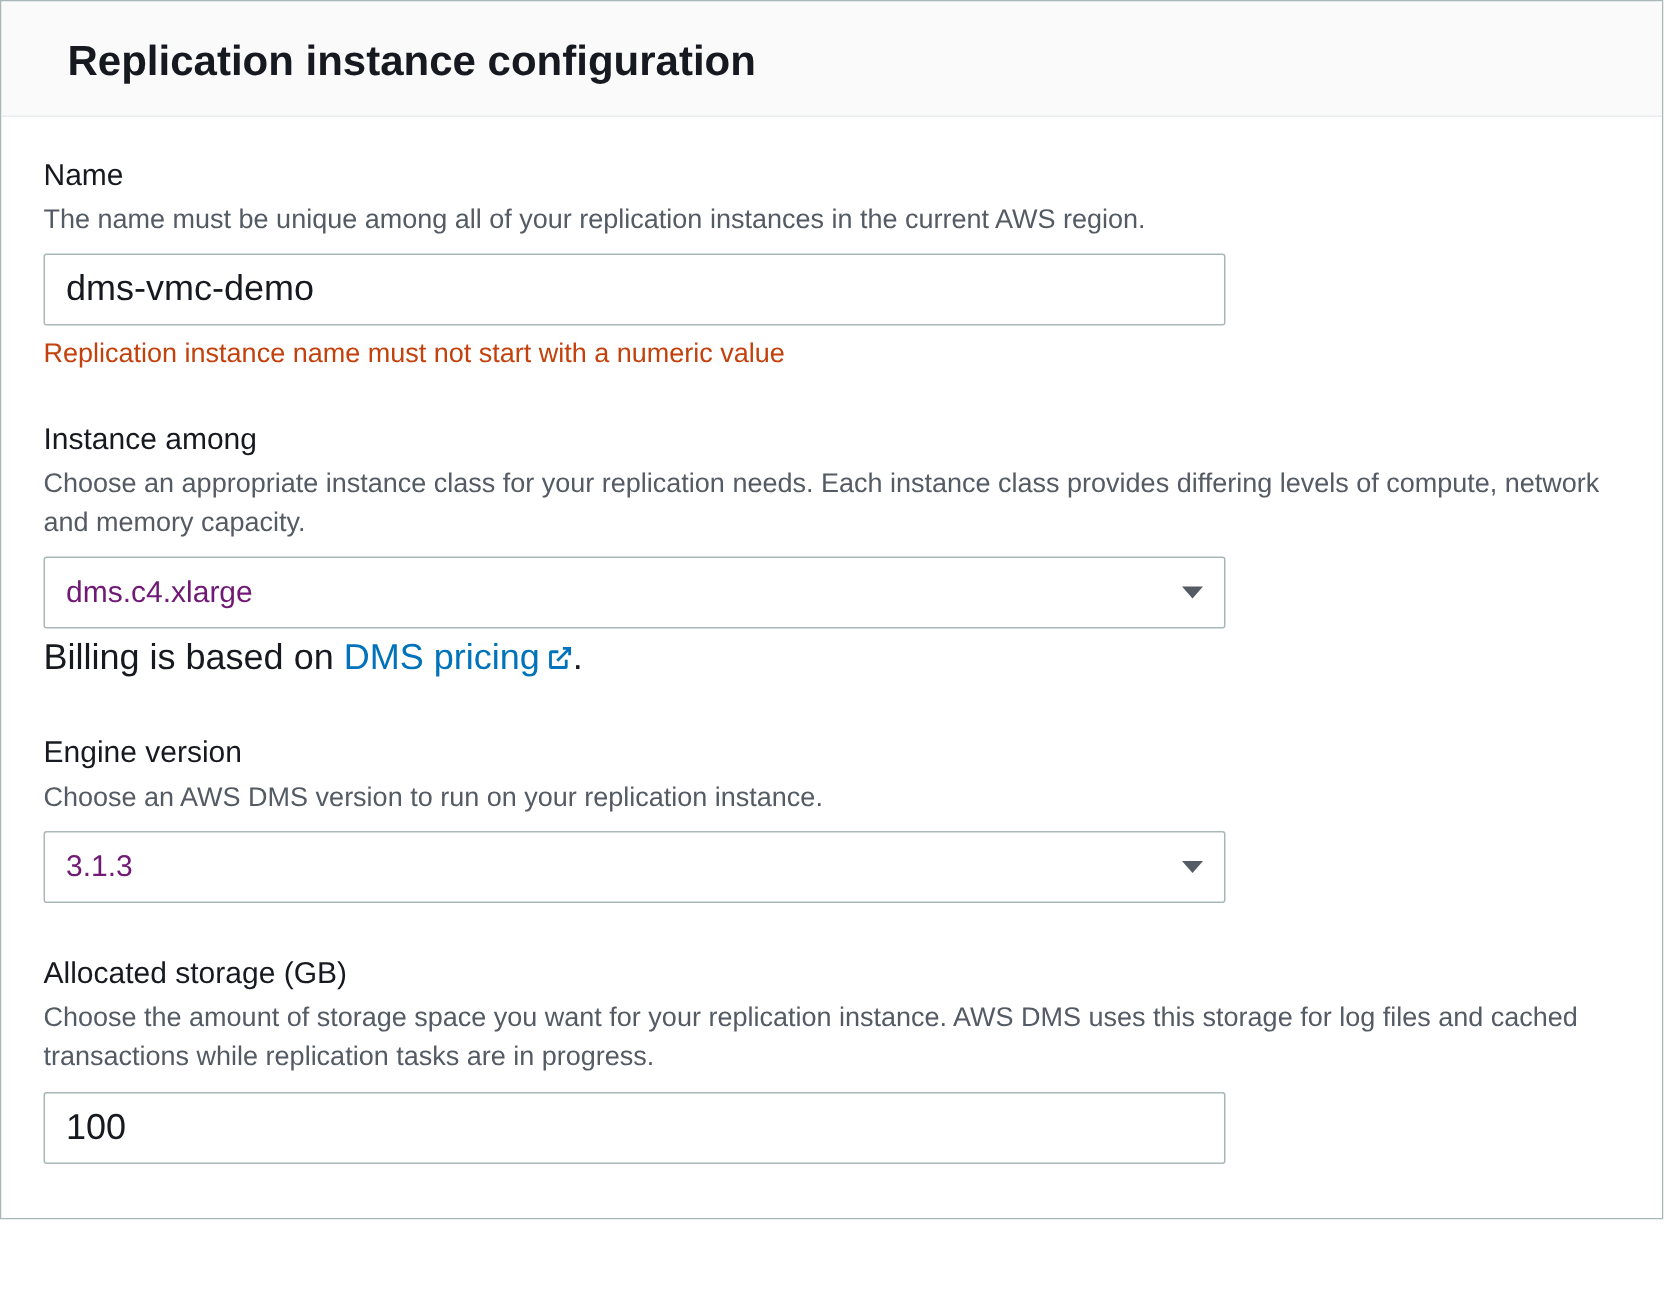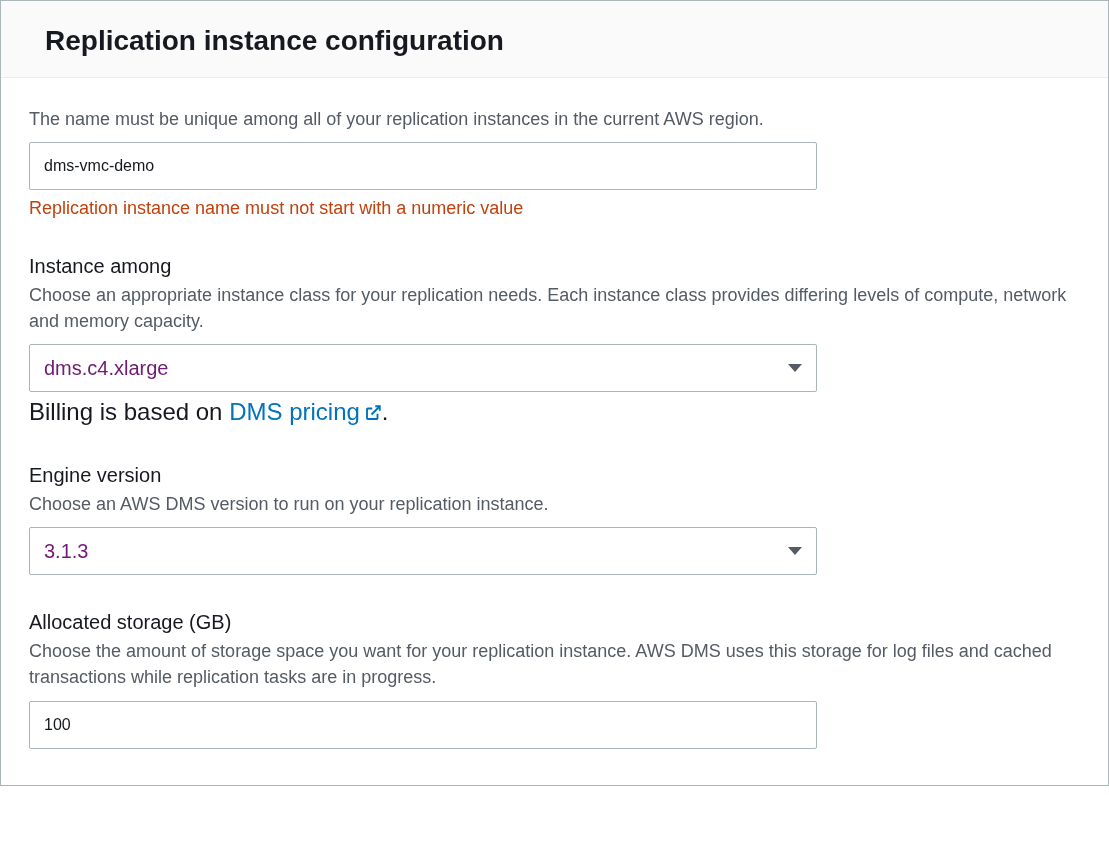--- a/index.html
+++ b/index.html
@@ -57,21 +57,21 @@
       color: #c2410c;
       margin-top: 8px;
     }
     .text-input {
       width: 788px;
       max-width: 100%;
       height: 48px;
       padding: 8px 14px;
       border: 1px solid #aab7b8;
       border-radius: 2px;
-      font-size: 16px;
+      font-size: 24px;
       color: #16191f;
       font-family: inherit;
       background: #ffffff;
     }
     .select-wrapper {
       position: relative;
       width: 788px;
       max-width: 100%;
     }
     .select-display {
@@ -116,20 +116,21 @@
 </head>
 <body>
 
 <div class="panel">
   <div class="panel-header">
     <h2 class="panel-title">Replication instance configuration</h2>
   </div>
   <div class="panel-body">
 
     <div class="form-field">
+      <label class="field-label">Name</label>
       <div class="field-description">The name must be unique among all of your replication instances in the current AWS region.</div>
       <input type="text" class="text-input" value="dms-vmc-demo" style="">
       <div class="field-hint">Replication instance name must not start with a numeric value</div>
     </div>
 
     <div class="form-field">
       <label class="field-label">Instance among</label>
       <div class="field-description">Choose an appropriate instance class for your replication needs. Each instance class provides differing levels of compute, network and memory capacity.</div>
       <div class="select-wrapper">
         <div class="select-display">

